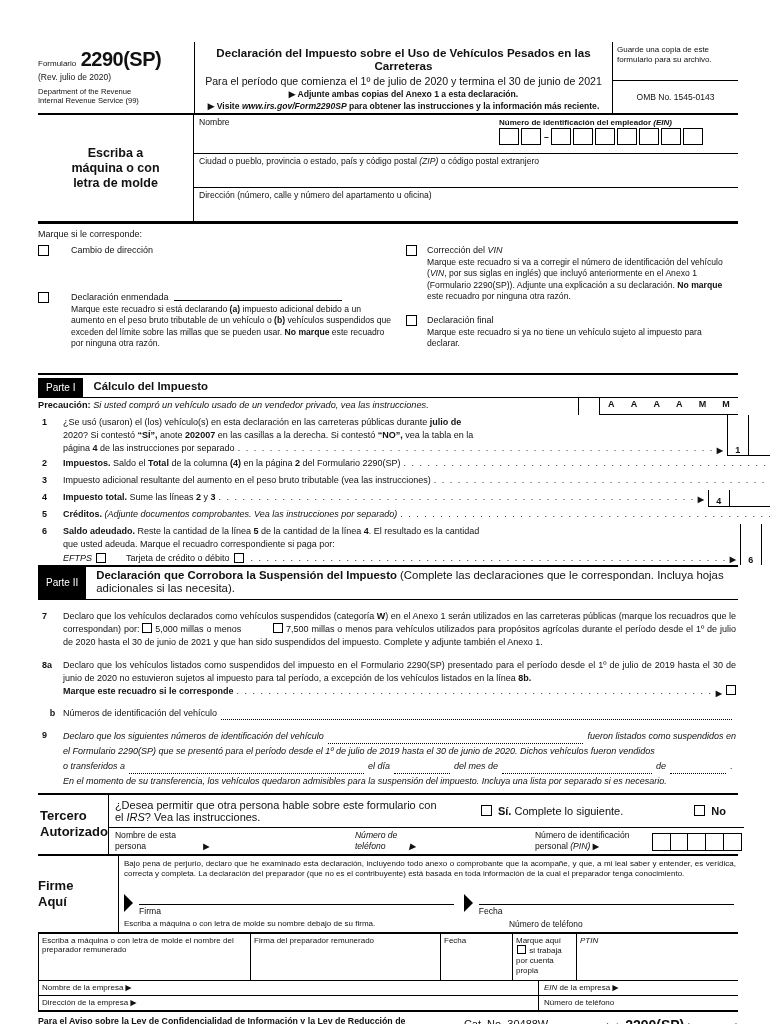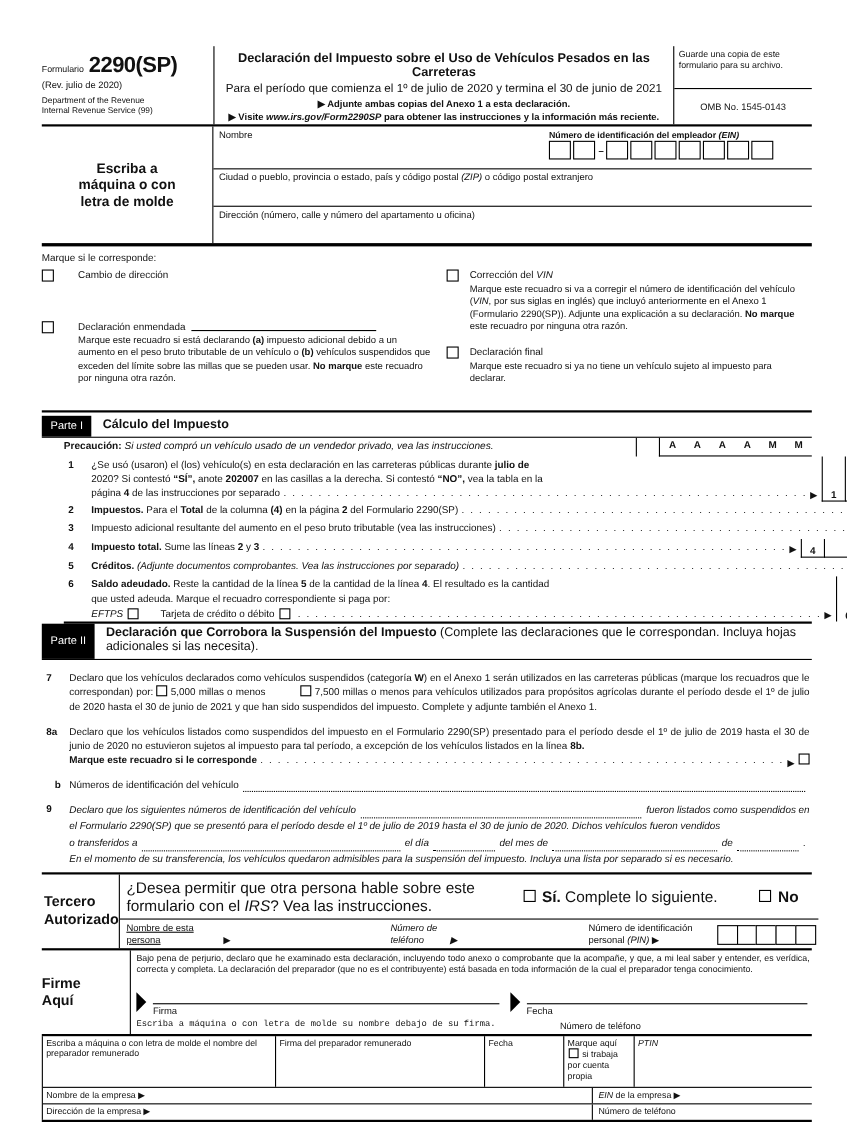--- a/index.html
+++ b/index.html
@@ -56,21 +56,21 @@
   .chk-para { font-size:8.6px; line-height:11.4px; margin-left:33px; margin-top:1px; }
   .gap30 { height:36px; }
   .gap12 { height:12px; }
 
   
   .part-hdr { display:flex; align-items:stretch; border-bottom:1px solid #000; margin-top:3px; }
   .part-badge { background:#000; color:#fff; font-size:10px; padding:2px 8px; margin-right:10px; display:flex; align-items:center; flex:none; }
   .part-title { font-size:11.4px; padding:2px 0 3px 0; line-height:13.5px; }
 
   
-  .p1rows { border-bottom:2.5px solid #000;margin-left:20px; }
+  .p1rows { border-bottom:2.5px solid #000; }
   .p1row { display:flex; align-items:stretch; }
   .p1left { flex:1; display:flex; font-size:9px; line-height:13px; padding-left:4px; }
   .lno { width:21px; font-weight:bold; flex:none; padding-top:1px; }
   .ltext { flex:1; padding-top:1px; }
   .lline { display:flex;text-align:center; }
   .lline .txt { white-space:nowrap; }
   .dots { flex:1; overflow:hidden; white-space:nowrap; letter-spacing:1.5px; padding:0 3px; color:#111; }
   .arrow { font-size:8px; padding-top:2px; margin-right:4px; }
   .p1num { width:21px; border-left:1.2px solid #000; font-size:9px; font-weight:bold; text-align:center; display:flex; align-items:flex-end; justify-content:center; flex:none; }
   .p1box { width:139px; border-left:1.2px solid #000; position:relative; flex:none; }
@@ -87,21 +87,21 @@
   .fblank { flex:1; margin:0 4px; }
   .wblank { display:inline-block; width:56px; margin:0 4px; }
   .row9 { display:flex; align-items:flex-end; }
 
   
   .sec { display:flex; border-bottom:2.5px solid #000; }
   .sec-left { display:flex; align-items:center; justify-content:flex-start; }
   .sec-left .seclabel { font-weight:bold; font-size:13px; line-height:16px; }
   .tp-left { width:155px; }
   .tp-body { flex:1; border-left:1.5px solid #000; }
-  .tp-row1 { display:flex; align-items:center; font-size:14px; padding:4px 4px 4px 6px; }
+  .tp-row1 { display:flex; align-items:center; font-size:11px; padding:4px 4px 4px 6px;gap:33px; }
   .tp-q { flex:1; }
   .tp-yes { display:flex; align-items:center; margin-right:38px; }
   .tp-yes .cb, .tp-no .cb { margin-right:6px; }
   .tp-no { display:flex; align-items:center; margin-right:14px; }
   .tp-row2 { display:flex; border-top:1.2px solid #000; font-size:8.6px; }
   .tp-cell { padding:2px 4px 2px 6px; line-height:11px; }
   .tp-person { width:240px; }
   .tp-phone { width:180px;font-style:italic; }
   .tp-pin { flex:1; display:flex; justify-content:space-between; padding-right:2px; }
   .tp-pinlabel { width:118px; }
@@ -112,21 +112,21 @@
   .sh-body { flex:1; border-left:1.5px solid #000; }
   .sh-perjury { font-size:8px; line-height:10.6px; padding:3px 2px 2px 5px; text-align:justify; }
   .sig-area { display:flex; padding:10px 4px 0 5px; }
   .sig-col { display:flex; flex:1; align-items:flex-start; }
   .sig-col + .sig-col { flex:0.82; margin-left:10px; }
   .sig-tri { width:0; height:0; border-left:9px solid #000; border-top:9px solid transparent; border-bottom:9px solid transparent; margin-right:6px; margin-top:2px; flex:none; }
   .sig-linewrap { flex:1; }
   .sig-line { border-bottom:1.4px solid #000; height:13px; }
   .sig-caption { font-size:8.6px; margin-top:1px; }
   .sh-hints { display:flex; font-size:8px; padding:3px 4px 3px 5px; }
-  .sh-hint1 { width:385px;font-family:Liberation Mono, monospace; }
+  .sh-hint1 { width:385px; }
 
   .pp-left { width:80px; }
   .pp-left .seclabel { font-size:12px; line-height:15px; }
   .pp-body { flex:1; border-left:1.5px solid #000; font-size:8px; }
   .pp-row1 { display:flex; }
   .pp-cell { border-right:1.2px solid #000; padding:2px 3px; line-height:9.8px; height:46px; }
   .pp-name { width:212px; }
   .pp-sig { width:190px; }
   .pp-date { width:72px; }
   .pp-self { width:64px; }
@@ -276,21 +276,21 @@
       <div class="p1num bb">1</div>
       <div class="p1box bb">
         
       </div>
     </div>
 
     <div class="p1row" style="height:17px;">
       <div class="p1left">
         <div class="lno">2</div>
         <div class="ltext lline">
-          <span class="txt"><span class="b">Impuestos.</span><span> Para el </span><span class="b">Total</span><span> de la columna </span><span class="b">(4)</span><span> en la página </span><span class="b">2</span><span> del Formulario 2290(SP)</span></span>
+          <span class="txt"><span class="b">Impuestos.</span><span> Saldo el </span><span class="b">Total</span><span> de la columna </span><span class="b">(4)</span><span> en la página </span><span class="b">2</span><span> del Formulario 2290(SP)</span></span>
           <span class="dots">. . . . . . . . . . . . . . . . . . . . . . . . . . . . . . . . . . . . . . . . . . . . . . . . . . . . . . . . . . . .</span>
 
         </div>
       </div>
 
     </div>
 
     <div class="p1row" style="height:17px;">
       <div class="p1left">
         <div class="lno">3</div>
@@ -428,21 +428,21 @@
           <span class="cb"></span>
           <span><span class="b">Sí.</span><span> Complete lo siguiente.</span></span>
         </span>
         <span class="tp-no">
           <span class="cb"></span>
           <span class="b">No</span>
         </span>
       </div>
       <div class="tp-row2">
         <div class="tp-cell tp-person">
-          <span style="display:inline-block;width:86px;text-decoration:underline;">Nombre de esta persona</span>
+          <span style="display:inline-block;width:86px;">Nombre de esta persona</span>
           <span class="b" style="font-size:8px;">▶</span>
         </div>
         <div class="tp-cell tp-phone">
           <span style="display:inline-block;width:52px;">Número de teléfono</span>
           <span class="b" style="font-size:8px;">▶</span>
         </div>
         <div class="tp-cell tp-pin">
           <span class="tp-pinlabel">
             <span><span>Número de identificación personal </span><span class="i">(PIN)</span></span>
             <span class="b" style="font-size:8px;">▶</span>

